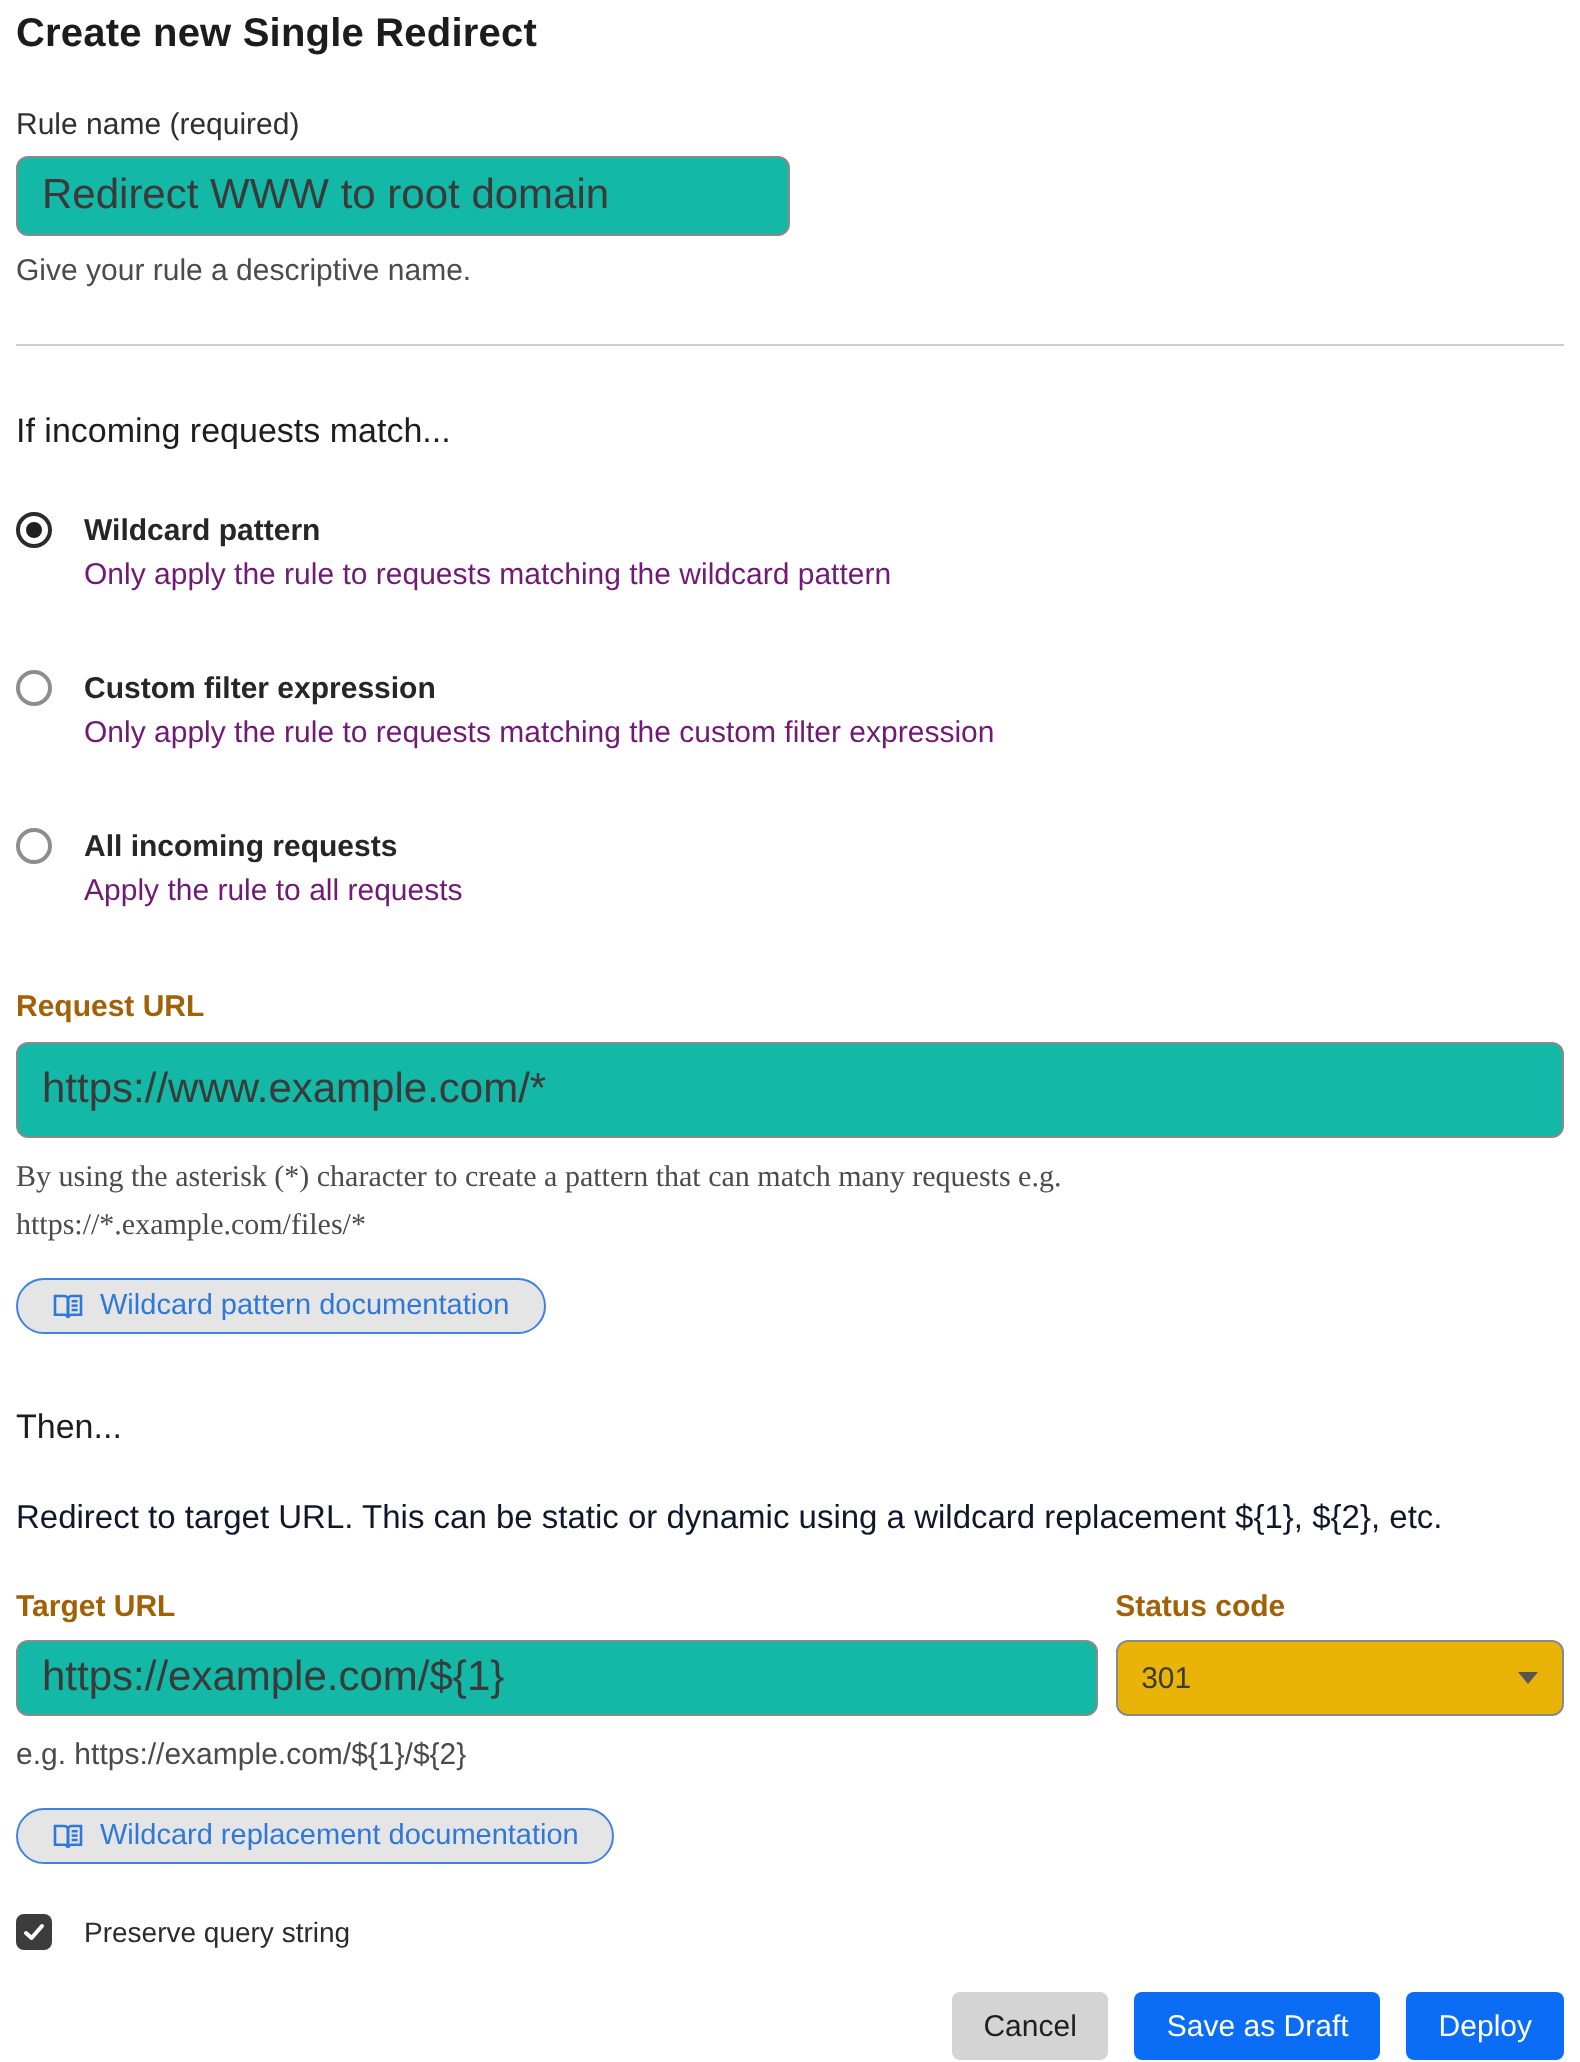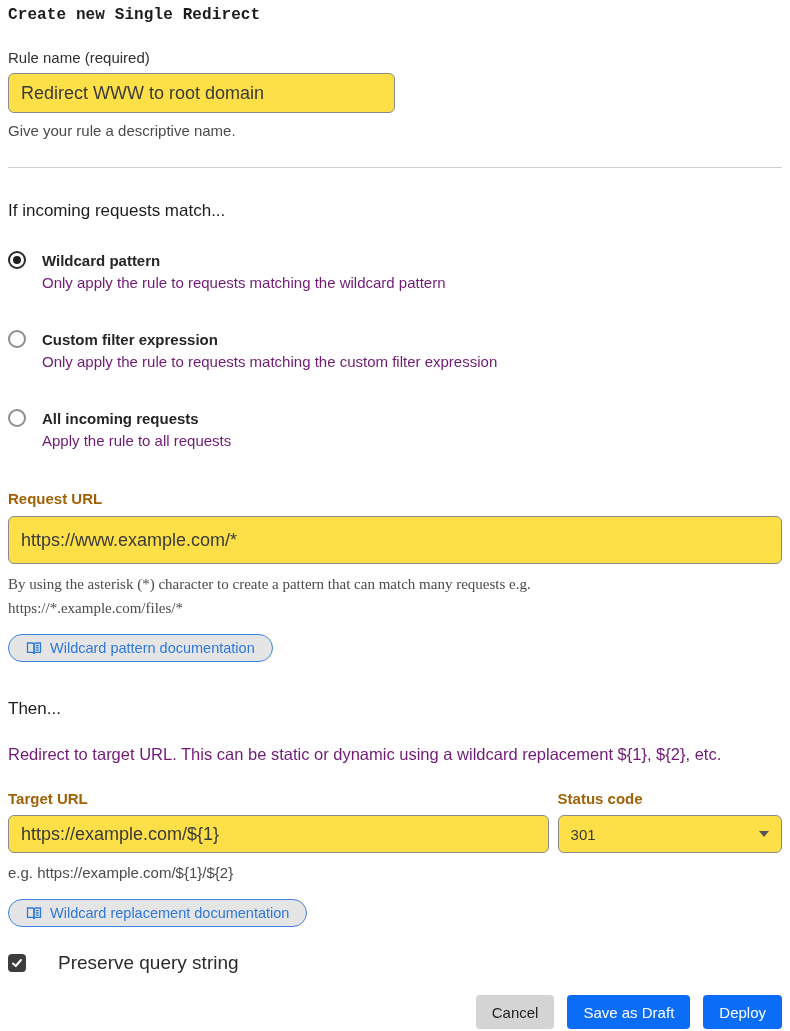--- a/index.html
+++ b/index.html
@@ -5,35 +5,35 @@
   * { box-sizing: border-box; margin: 0; padding: 0; }
   html,body { background: #ffffff; }
   body {
     width: 790px; height: 1031px;
     font-family: "Liberation Sans", sans-serif;
     color: #1f1f1f;
     overflow: hidden;
   }
   .page { padding: 6px 8px 0 8px; }
 
-  .page-title { font-size: 16px; font-weight: 700; color: #1c1c1c; letter-spacing: .1px; font-family: Liberation Mono, monospace; }
+  .page-title { font-size: 20px; font-weight: 700; color: #1c1c1c; letter-spacing: .1px; }
 
   .field-label { font-size: 15px; color: #303030; }
   .field-label.semibold { font-weight: 600; color: #a16207; }
 
   .text-input {
     display: block;
     height: 40px;
     border: 1px solid #8a8a8a;
     border-radius: 6px;
     padding: 0 12px;
     font-family: "Liberation Sans", sans-serif;
-    font-size: 18px;
+    font-size: 21px;
     color: #3a3a3a;
-    background: #fde047;
+    background: #14b8a6;
     outline: none;
     width: 100%;
   }
 
   .help-text { font-size: 15px; color: #4b4b4b; line-height: 24px; }
 
   .rule-name-group { margin-top: 25px; }
   .rule-name-group .text-input { width: 387px; margin-top: 7px; }
   .rule-name-group .help-text { margin-top: 6px; }
 
@@ -67,48 +67,48 @@
     display: inline-flex; align-items: center; gap: 8px;
     height: 28px; padding: 0 17px;
     border: 1px solid #3f83e0; border-radius: 15px;
     background: #e5e5e5; color: #2e78d9;
     font-family: "Liberation Sans", sans-serif;
     font-size: 14.5px; cursor: pointer;
   }
   .doc-pill svg { display: block; }
 
   .then-heading { margin-top: 37px; }
-  .then-desc { margin-top: 26px; font-size: 16.5px; color: #701a75; }
+  .then-desc { margin-top: 26px; font-size: 16.5px; color: #0f172a; }
 
   .target-row { margin-top: 26px; display: flex; gap: 9px; }
   .target-col { width: 542px; }
   .status-col { width: 225px; }
   .target-col .text-input { margin-top: 8px; height: 38px; }
   .target-col .help-text { margin-top: 8px; }
 
   .select-box {
     margin-top: 8px; height: 38px;
     border: 1px solid #8a8a8a; border-radius: 6px;
     display: flex; align-items: center; justify-content: space-between;
     padding: 0 12px; font-size: 15px; color: #3a3a3a;
-    background: #fde047; cursor: pointer;
+    background: #eab308; cursor: pointer;
   }
   .select-caret {
     width: 0; height: 0;
     border-left: 5px solid transparent; border-right: 5px solid transparent;
     border-top: 6px solid #555555;
   }
 
   .checkbox-row { margin-top: 25px; display: flex; align-items: center; }
   .checkbox {
     width: 18px; height: 18px; border-radius: 4px;
     background: #3c3c3c; display: flex; align-items: center; justify-content: center;
     cursor: pointer; flex: 0 0 auto;
   }
-  .checkbox-label { margin-left: 32px; font-size: 19px; color: #2b2b2b; }
+  .checkbox-label { margin-left: 16px; font-size: 14px; color: #2b2b2b; }
 
   .footer { margin-top: 21px; display: flex; justify-content: flex-end; gap: 13px; padding-right: 0; }
   .btn {
     height: 34px; border: none; border-radius: 4px;
     font-family: "Liberation Sans", sans-serif; font-size: 15px;
     padding: 0 16px; cursor: pointer;
   }
   .btn-cancel { background: #d4d4d4; color: #1f1f1f; }
   .btn-primary { background: #0b6cf5; color: #ffffff; }
 </style>

